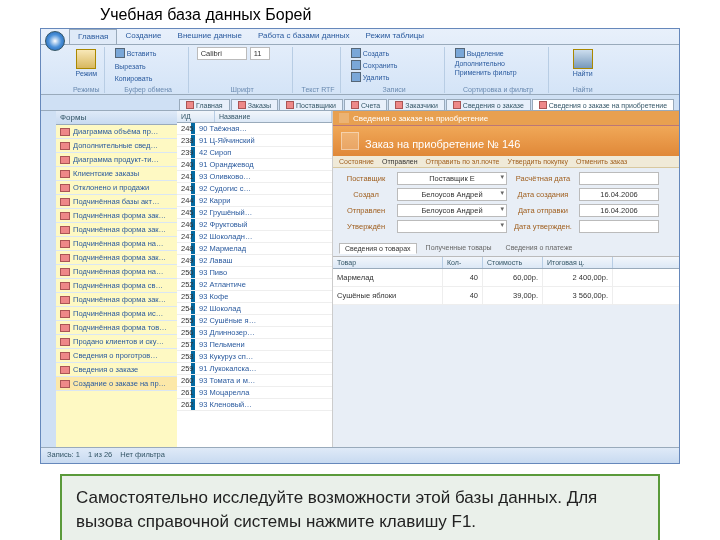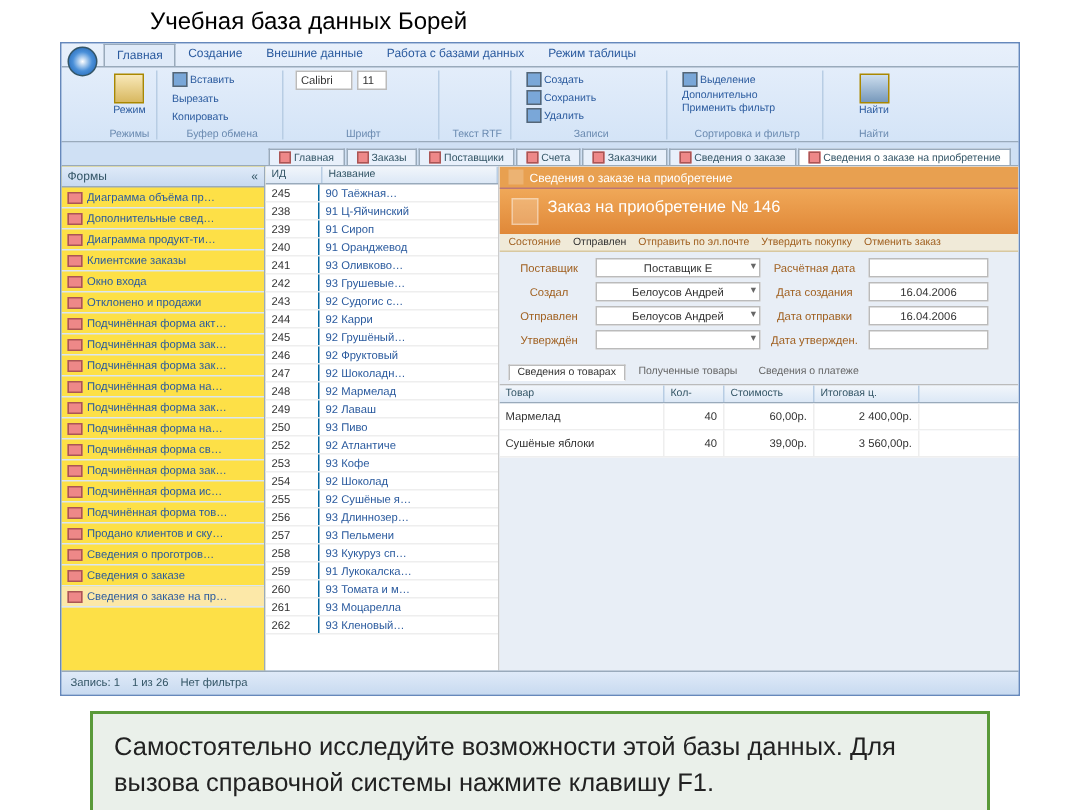--- a/index.html
+++ b/index.html
@@ -12,40 +12,40 @@
   .tab.active { background: #dfeaf8; border: 1px solid #9ab; border-bottom: none; }
   .orb { position: absolute; top: 2px; left: 4px; width: 20px; height: 20px; border-radius: 50%; background: radial-gradient(#fff,#4a90d9,#1a5aa8); border: 1px solid #356; }
   .ribbon-body { display: flex; height: 50px; padding: 2px 4px 2px 28px; gap: 4px; }
   .rgroup { border-right: 1px solid #b8cde4; padding: 0 4px; display: flex; flex-direction: column; justify-content: space-between; font-size: 7px; color: #356; }
   .rgroup .glabel { text-align: center; color: #6a8ab0; font-size: 7px; }
   .rbtns { display: flex; gap: 3px; flex-wrap: wrap; align-items: flex-start; }
   .rbtn { display: flex; align-items: center; gap: 2px; color: #2a5a9e; font-size: 7px; padding: 1px 2px; }
   .rbtn .ic { width: 10px; height: 10px; background: #7aa7d8; border: 1px solid #567; }
   .big-btn { display: flex; flex-direction: column; align-items: center; gap: 1px; font-size: 7px; color: #2a5a9e; padding: 2px; }
   .big-btn .ic { width: 20px; height: 20px; background: linear-gradient(#f8e8b8,#d8b860); border: 1px solid #a80; }
-  .nav-pane { position: absolute; top: 82px; left: 0; width: 136px; bottom: 16px; background: #fde047; border-right: 1px solid #9ab; overflow: hidden; }
+  .nav-pane { position: absolute; top: 82px; left: 15px; width: 136px; bottom: 16px; background: #fef9c3; border-right: 1px solid #9ab; overflow: hidden; }
   .nav-head { background: linear-gradient(#dfeaf8,#c8daf0); padding: 2px 4px; font-size: 8px; color: #356; border-bottom: 1px solid #9ab; }
   .nav-item { display: flex; align-items: center; gap: 3px; padding: 2px 4px; font-size: 7.5px; color: #2a5a9e; border-bottom: 1px solid #dae6f4; white-space: nowrap; overflow: hidden; }
   .nav-item .nic { width: 10px; height: 8px; background: #e88; border: 1px solid #a55; flex-shrink: 0; }
   .nav-item.sel { background: #fce8a8; }
   .tab-bar { position: absolute; top: 66px; left: 0; right: 0; height: 16px; background: #cfe0f4; display: flex; align-items: flex-end; padding-left: 138px; gap: 1px; border-bottom: 1px solid #9ab; }
   .doctab { background: #e8f0fb; border: 1px solid #9ab; border-bottom: none; padding: 1px 6px; font-size: 7px; color: #356; display: flex; align-items: center; gap: 2px; }
   .doctab.active { background: #fff; }
   .doctab .tic { width: 8px; height: 8px; background: #e88; border: 1px solid #a55; }
   .content { position: absolute; top: 82px; left: 136px; right: 0; bottom: 16px; background: #fff; display: flex; }
   .grid-col { width: 156px; border-right: 1px solid #ccc; overflow: hidden; }
   .grid-head { display: flex; background: linear-gradient(#f2f6fb,#dce8f6); font-size: 7px; color: #356; border-bottom: 1px solid #9ab; }
   .gh { padding: 2px 4px; border-right: 1px solid #b8cde4; }
   .gh1 { width: 38px; } .gh2 { flex: 1; }
   .grow { display: flex; font-size: 7.5px; border-bottom: 1px solid #eee; }
-  .gc1 { width: 36px; padding: 1px 4px; color: #333; border-right: 1px solid #0369a1; } 
+  .gc1 { width: 18px; padding: 1px 4px; color: #333; border-right: 4px solid #0369a1; } 
   .gc2 { flex: 1; padding: 1px 4px; color: #2a5a9e; white-space: nowrap; overflow: hidden; }
   .form-panel { flex: 1; background: #e8eef6; position: relative; overflow: hidden; }
   .form-title-bar { background: #e8a050; color: #fff; padding: 2px 6px; font-size: 8px; border-bottom: 1px solid #b77; display:flex; align-items:center; gap:4px;}
-  .form-header { background: linear-gradient(#f0a858,#e08838); color: #fff; padding: 6px 8px; font-size: 11px; display: flex; align-items: flex-start; gap: 6px; }
+  .form-header { background: linear-gradient(#f0a858,#e08838); color: #fff; padding: 6px 8px; font-size: 11px; display: flex; align-items: flex-end; gap: 6px; }
   .form-header .fic { width: 18px; height: 18px; background: #fff3; border: 1px solid #fff6; }
   .form-toolbar { background: #f0ead8; padding: 2px 6px; font-size: 7px; color: #a06020; display: flex; gap: 8px; border-bottom: 1px solid #d8c8a0; }
   .form-fields { padding: 4px 8px; display: grid; grid-template-columns: 50px 110px 60px 80px; gap: 3px 6px; font-size: 7.5px; align-items: center; text-align: center; }
   .flabel { color: #a06020; }
   .finput { background: #fff; border: 1px solid #bbb; padding: 1px 3px; height: 13px; font-size: 7.5px; color: #333; position:relative; }
   .finput.dd::after { content:"▾"; position:absolute; right:2px; top:0; color:#666; font-size:7px;}
   .subtabs { background: #e8eef6; padding: 2px 6px; font-size: 7px; display: flex; gap: 4px; border-bottom: 1px solid #bbb; margin-top:4px;}
   .subtab { padding: 1px 5px; color: #666; }
   .subtab.active { background: #fff; border: 1px solid #bbb; border-bottom: 1px solid #fff; color: #333; }
   .subgrid-head { display: flex; background: linear-gradient(#f2f6fb,#dce8f6); font-size: 7px; border-bottom: 1px solid #9ab; }
@@ -90,21 +90,21 @@
               <span>Вырезать</span>
             </div>
             <div class="rbtn">
               <span>Копировать</span>
             </div>
           </div>
           <div class="glabel">Буфер обмена</div>
         </div>
       <div class="rgroup" style="width:100px">
           <div class="rbtns">
-            <div class="finput" style="width:38px">Calibri</div>
+            <div class="finput" style="width:50px">Calibri</div>
             <div class="finput" style="width:20px">11</div>
           </div>
           <div class="glabel">Шрифт</div>
         </div>
       <div class="rgroup" style="width:44px">
           <div></div>
           <div class="glabel">Текст RTF</div>
         </div>
       <div class="rgroup" style="width:100px">
           <div class="rbtns" style="flex-direction:column;gap:0">
@@ -172,29 +172,25 @@
         <div class="nav-item">
           <div class="nic"></div>
           <span>Диаграмма продукт-ти…</span>
         </div>
         <div class="nav-item">
           <div class="nic"></div>
           <span>Клиентские заказы</span>
         </div>
         <div class="nav-item">
           <div class="nic"></div>
-          <span>Окно входа</span>
-        </div>
-        <div class="nav-item">
-          <div class="nic"></div>
           <span>Отклонено и продажи</span>
         </div>
         <div class="nav-item">
           <div class="nic"></div>
-          <span>Подчинённая форма акт…</span>
+          <span>Подчинённая базы акт…</span>
         </div>
         <div class="nav-item">
           <div class="nic"></div>
           <span>Подчинённая форма зак…</span>
         </div>
         <div class="nav-item">
           <div class="nic"></div>
           <span>Подчинённая форма зак…</span>
         </div>
         <div class="nav-item">
@@ -232,21 +228,21 @@
         <div class="nav-item">
           <div class="nic"></div>
           <span>Сведения о проготров…</span>
         </div>
         <div class="nav-item">
           <div class="nic"></div>
           <span>Сведения о заказе</span>
         </div>
         <div class="nav-item sel">
           <div class="nic"></div>
-          <span>Сведения о заказе на пр…</span>
+          <span>Создание о заказе на пр…</span>
         </div>
       </div>
   </div>
 
   <div class="content">
     <div class="grid-col">
       <div class="grid-head">
           <div class="gh gh1">ИД</div>
           <div class="gh gh2">Название</div>
         </div>
@@ -254,33 +250,29 @@
           <div class="grow">
             <div class="gc1">245</div>
             <div class="gc2">90 Таёжная…</div>
           </div>
           <div class="grow">
             <div class="gc1">238</div>
             <div class="gc2">91 Ц-Яйчинский</div>
           </div>
           <div class="grow">
             <div class="gc1">239</div>
-            <div class="gc2">91 Сироп</div>
+            <div class="gc2">42 Сироп</div>
           </div>
           <div class="grow">
             <div class="gc1">240</div>
             <div class="gc2">91 Оранджевод</div>
           </div>
           <div class="grow">
             <div class="gc1">241</div>
             <div class="gc2">93 Оливково…</div>
-          </div>
-          <div class="grow">
-            <div class="gc1">242</div>
-            <div class="gc2">93 Грушевые…</div>
           </div>
           <div class="grow">
             <div class="gc1">243</div>
             <div class="gc2">92 Судогис с…</div>
           </div>
           <div class="grow">
             <div class="gc1">244</div>
             <div class="gc2">92 Карри</div>
           </div>
           <div class="grow">

